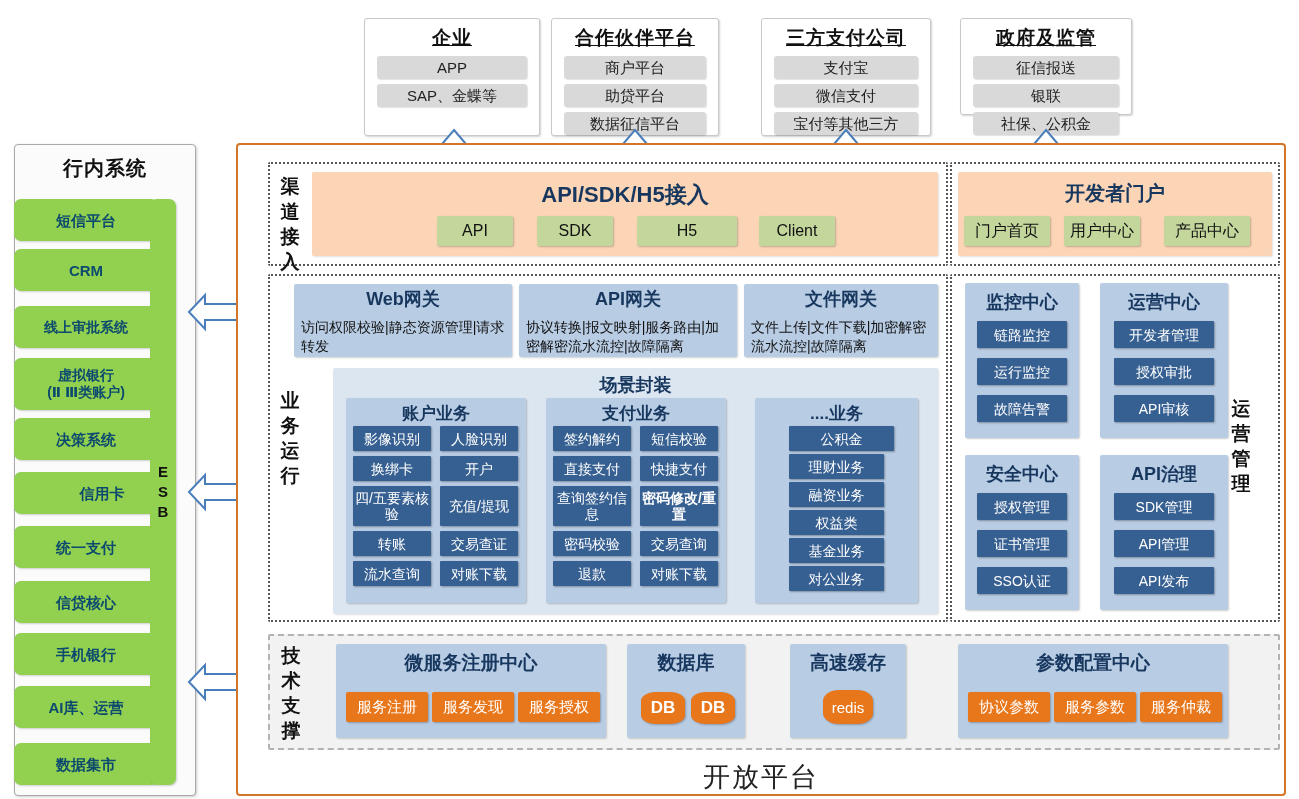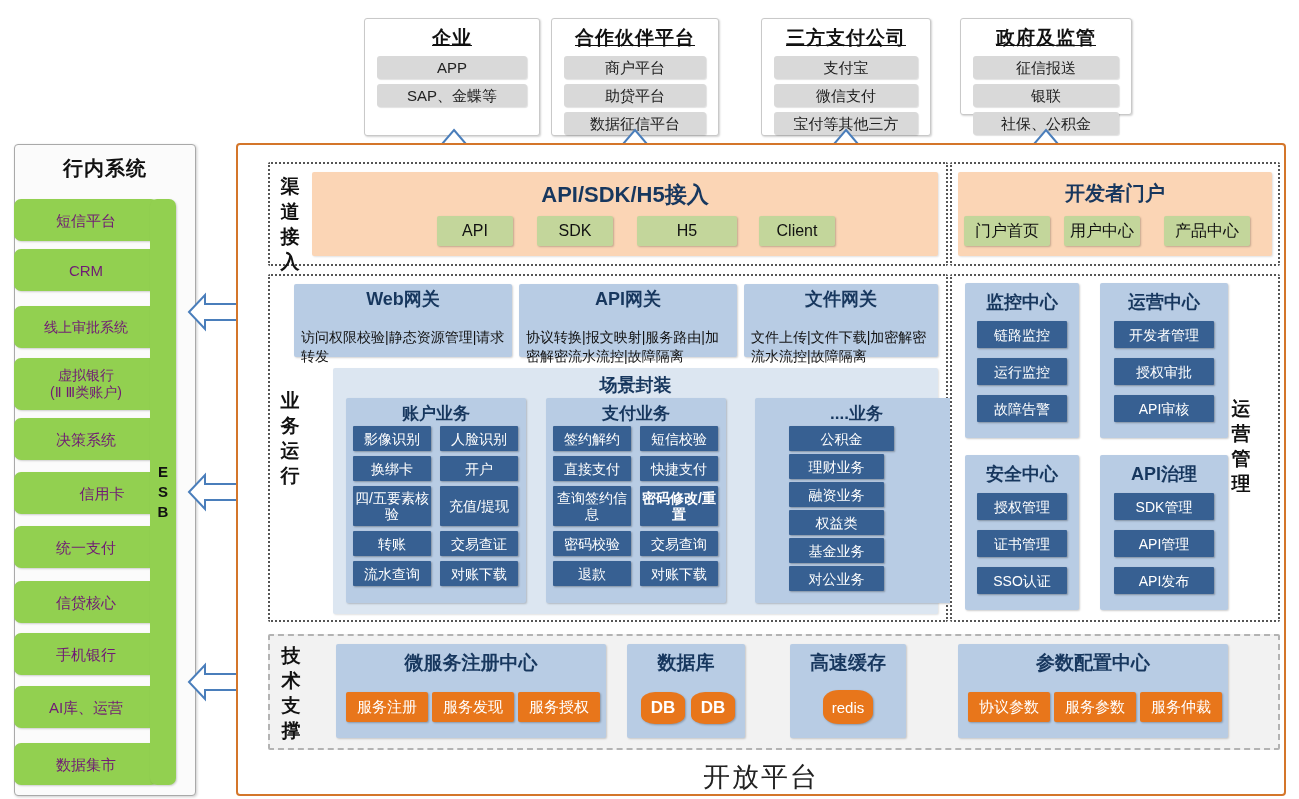--- a/index.html
+++ b/index.html
@@ -39,21 +39,21 @@
     background:#fbfbfb;border:1px solid #a9a9a9;border-radius:4px;
     box-shadow:1px 1px 3px rgba(0,0,0,.2);
   }
   .bank-title{
     position:absolute;left:0;top:10px;width:100%;text-align:center;
     font-weight:bold;font-size:20px;color:#111;letter-spacing:1px;
   }
   .bank-item{
     position:absolute;left:14px;width:144px;
     background:#92d050;border-radius:7px;
-    color:#701a75;font-weight:normal;font-size:15px;
+    color:#0c4a6e;font-weight:bold;font-size:15px;
     display:flex;align-items:center;justify-content:center;
     text-align:center;line-height:17px;
     box-shadow:1px 1px 2px rgba(0,0,0,.18);
   }
   .esb-bar{
     position:absolute;background:#92d050;border-radius:7px;
     box-shadow:1px 1px 2px rgba(0,0,0,.18);
     display:flex;flex-direction:column;align-items:center;justify-content:center;
   }
   .esb-bar span{
@@ -95,21 +95,21 @@
     box-shadow:1px 1px 2px rgba(0,0,0,.22);
   }
 
   
   .gw{
     position:absolute;background:#b8cce4;border-radius:2px;
     box-shadow:1px 1px 2px rgba(0,0,0,.18);
     padding:4px 7px 0 7px;box-sizing:border-box;
   }
   .gw-title{text-align:center;font-weight:bold;font-size:18px;color:#17375e;line-height:23px;}
-  .gw-desc{font-size:14px;color:#111;line-height:19px;margin-top:17px;}
+  .gw-desc{font-size:14px;color:#111;line-height:19px;margin-top:7px;}
 
   
   .scene{
     position:absolute;background:#dce6f1;border-radius:2px;
     box-shadow:1px 1px 2px rgba(0,0,0,.12);
   }
   .scene-title{
     position:absolute;top:5px;left:0;width:100%;text-align:center;
     font-weight:bold;font-size:18px;color:#17375e;
   }
@@ -307,21 +307,21 @@
       <div class="blue-chip" style="left:7px;top:58px;width:78px;height:25px;">直接支付</div>
       <div class="blue-chip" style="left:94px;top:58px;width:78px;height:25px;">快捷支付</div>
       <div class="blue-chip" style="left:7px;top:88px;width:78px;height:40px;">查询签约信息</div>
       <div class="blue-chip" style="left:94px;top:88px;width:78px;height:40px;font-weight:bold;">密码修改/重置</div>
       <div class="blue-chip" style="left:7px;top:133px;width:78px;height:25px;">密码校验</div>
       <div class="blue-chip" style="left:94px;top:133px;width:78px;height:25px;">交易查询</div>
       <div class="blue-chip" style="left:7px;top:163px;width:78px;height:25px;">退款</div>
       <div class="blue-chip" style="left:94px;top:163px;width:78px;height:25px;">对账下载</div>
     </div>
 
-    <div class="biz-card" style="left:422px;top:30px;width:163px;height:205px;padding-left:40px;">
+    <div class="biz-card" style="left:422px;top:30px;width:163px;height:205px;">
       <div class="biz-card-title">....业务</div>
       <div class="blue-chip" style="left:34px;top:28px;width:105px;height:25px;">公积金</div>
       <div class="blue-chip" style="left:34px;top:56px;width:95px;height:25px;">理财业务</div>
       <div class="blue-chip" style="left:34px;top:84px;width:95px;height:25px;">融资业务</div>
       <div class="blue-chip" style="left:34px;top:112px;width:95px;height:25px;">权益类</div>
       <div class="blue-chip" style="left:34px;top:140px;width:95px;height:25px;">基金业务</div>
       <div class="blue-chip" style="left:34px;top:168px;width:95px;height:25px;">对公业务</div>
     </div>
   </div>
 

